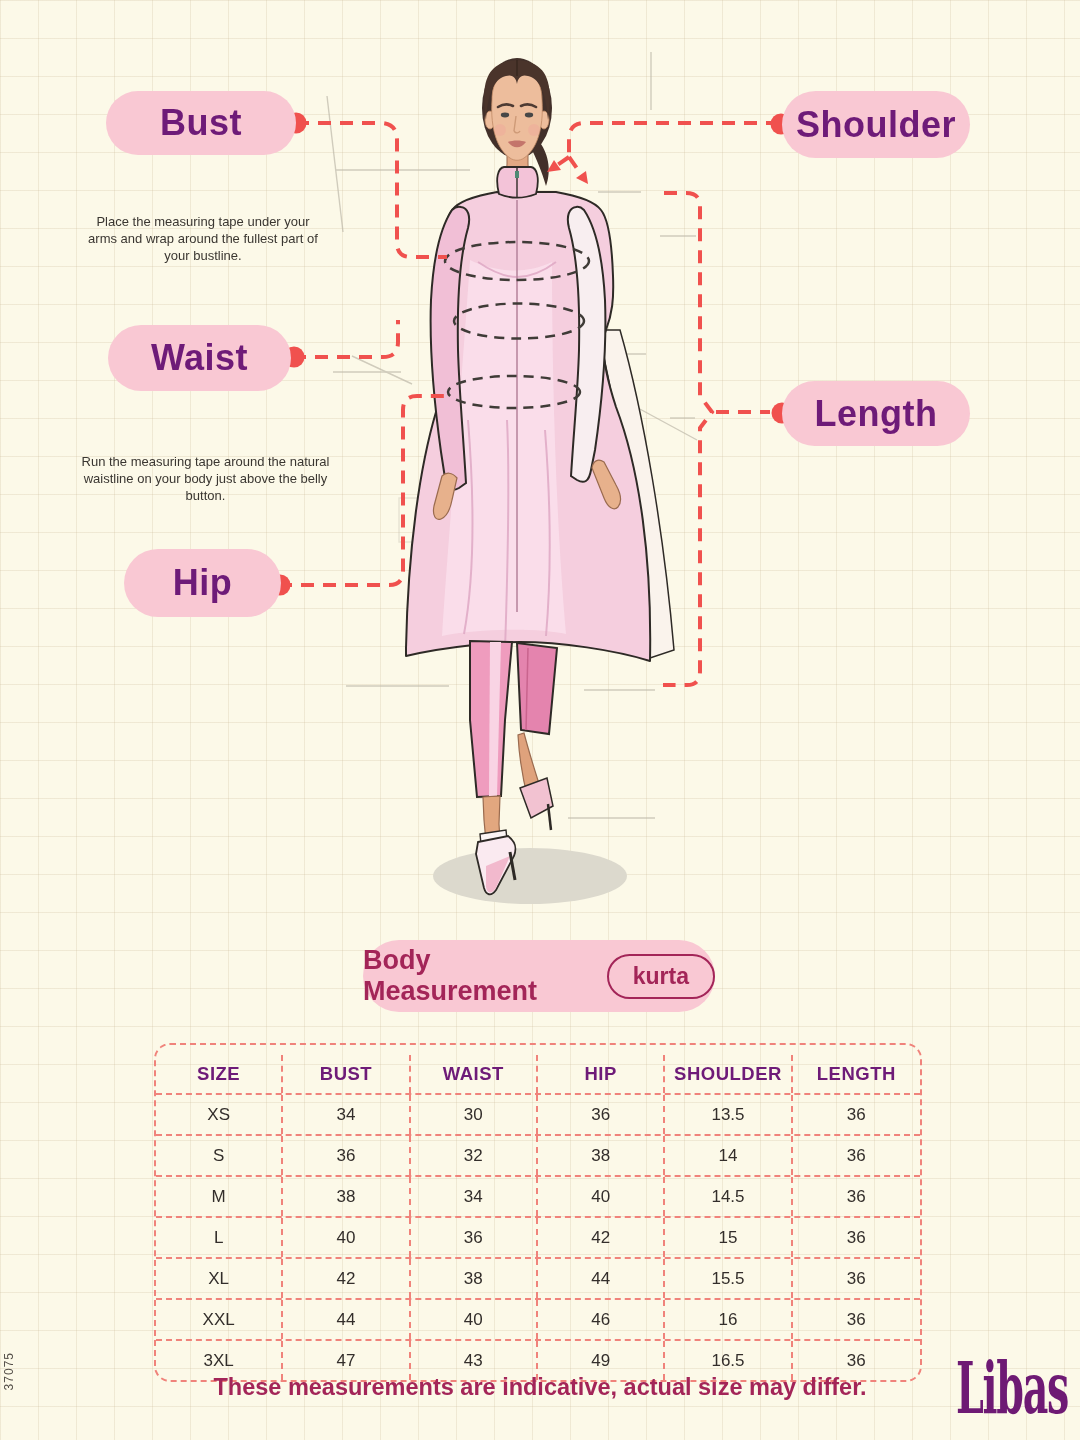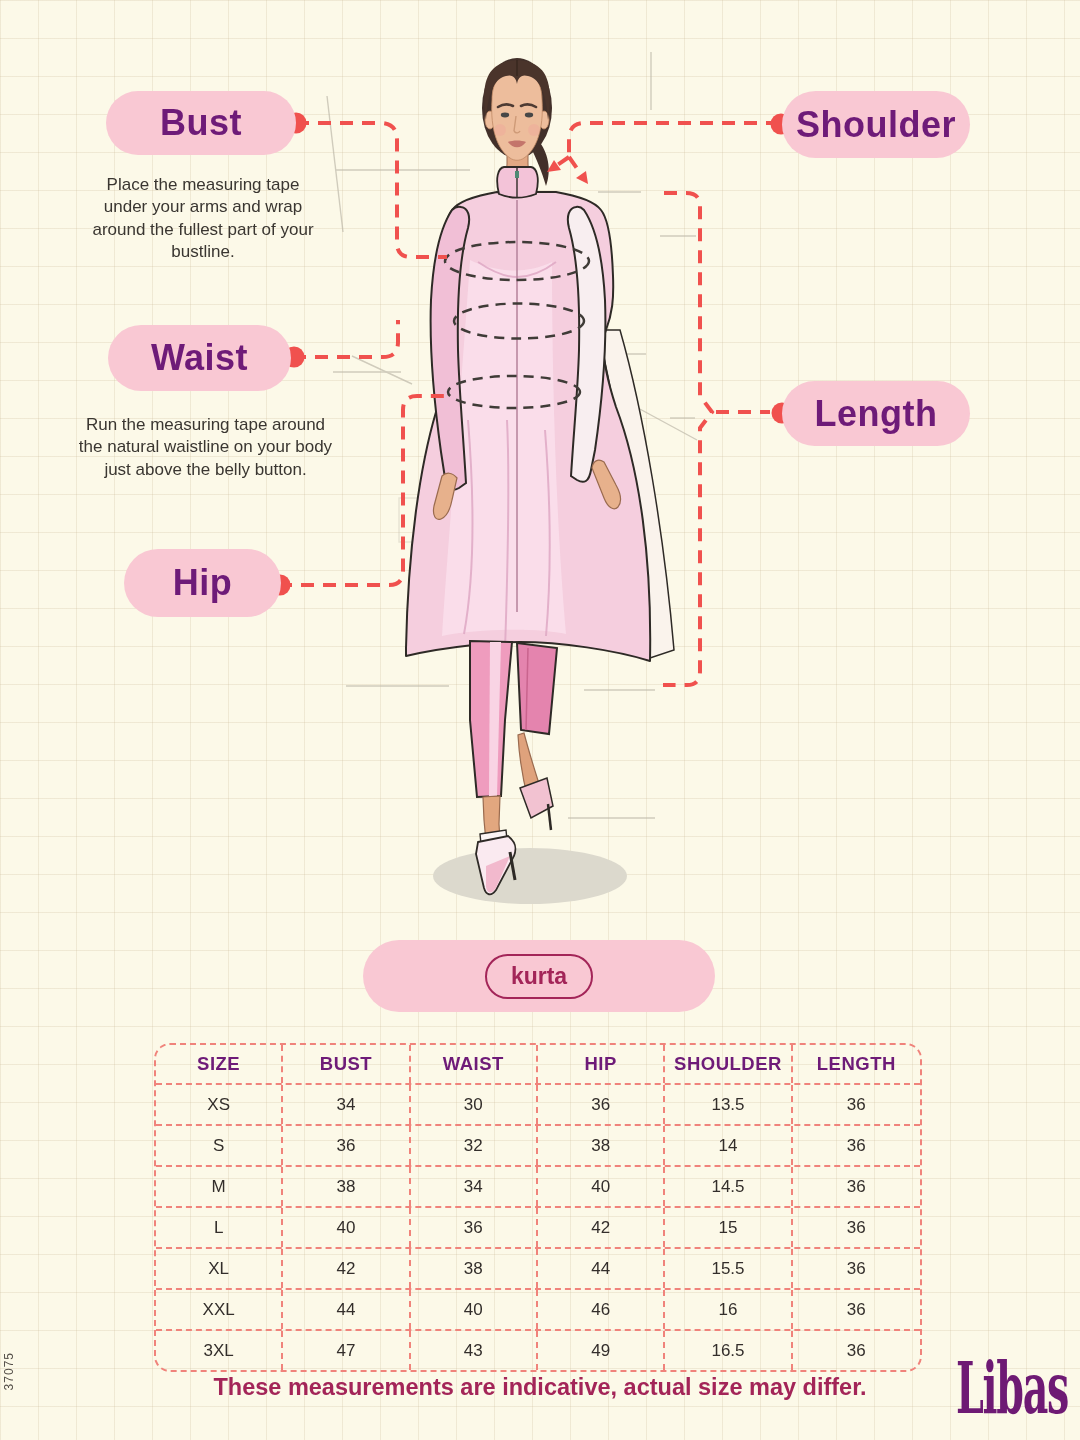--- a/index.html
+++ b/index.html
@@ -18,42 +18,43 @@
   .pill{
     position:absolute;
     background:#F9C8D3;
     border-radius:999px;
     display:flex;align-items:center;justify-content:center;
     color:#6E1B78;font-weight:bold;font-size:36px;
     letter-spacing:.5px;
   }
   .desc{
     position:absolute;
-    color:#3A3631;font-size:17px;line-height:1.32;font-weight:500;
+    color:#3A3631;font-size:13px;line-height:1.32;font-weight:500;
     text-align:center;
+    margin-top:39px;
   }
   .measure-bar{
     position:absolute;left:363px;top:940px;width:352px;height:72px;
     background:#F9C8D3;border-radius:999px;
     display:flex;align-items:center;justify-content:center;gap:16px;
   }
   .measure-title{color:#A32558;font-weight:bold;font-size:27px;}
   .unit-badge{
     border:2.5px solid #A32558;border-radius:999px;
     color:#A32558;font-weight:bold;font-size:23px;
     padding:7px 24px;background:transparent;
   }
   .size-table{
     position:absolute;left:154px;top:1043px;width:768px;
     border:2px dashed #F0837B;border-radius:16px;
     overflow:hidden;box-sizing:border-box;
   }
   .trow{display:grid;grid-template-columns:repeat(6,1fr);height:39px;
     border-bottom:2px dashed #F0837B;}
-  .trow:first-child{height:38px;}
+  .trow:first-child{height:38px;margin-top:10px;}
   .trow:last-child{border-bottom:none;text-align:center;}
   .cell{
     display:flex;align-items:center;justify-content:center;
     border-right:2px dashed #F0837B;
     font-size:17px;color:#332E2B;font-weight:500;
   }
   .cell:last-child{border-right:none;}
   .trow.head .cell{color:#6E1B78;font-weight:bold;font-size:18.5px;letter-spacing:.5px;}
   .footer-note{
     position:absolute;left:0;top:1374px;width:1080px;
@@ -212,20 +213,21 @@
 
   <div class="pill" style="left:782px;top:91px;width:188px;height:67px;">
     <span>Shoulder</span>
   </div>
 
   <div class="pill" style="left:782px;top:381px;width:188px;height:65px;">
     <span>Length</span>
   </div>
 
   <div class="measure-bar">
+    <span class="measure-title">Body Measurement</span>
     <span class="unit-badge">kurta</span>
   </div>
 
   <div class="size-table">
     <div>
         <div class="trow head">
           <div class="cell">SIZE</div>
           <div class="cell">BUST</div>
           <div class="cell">WAIST</div>
           <div class="cell">HIP</div>

